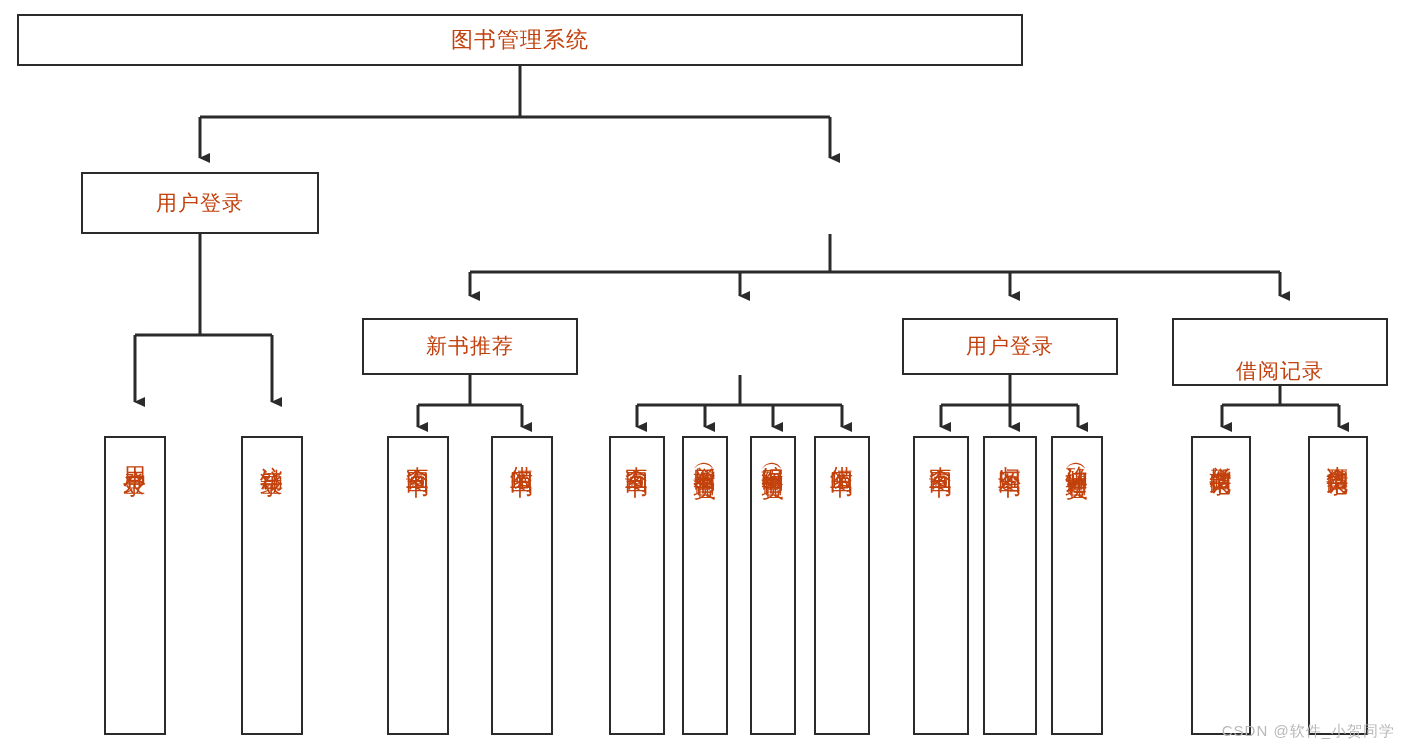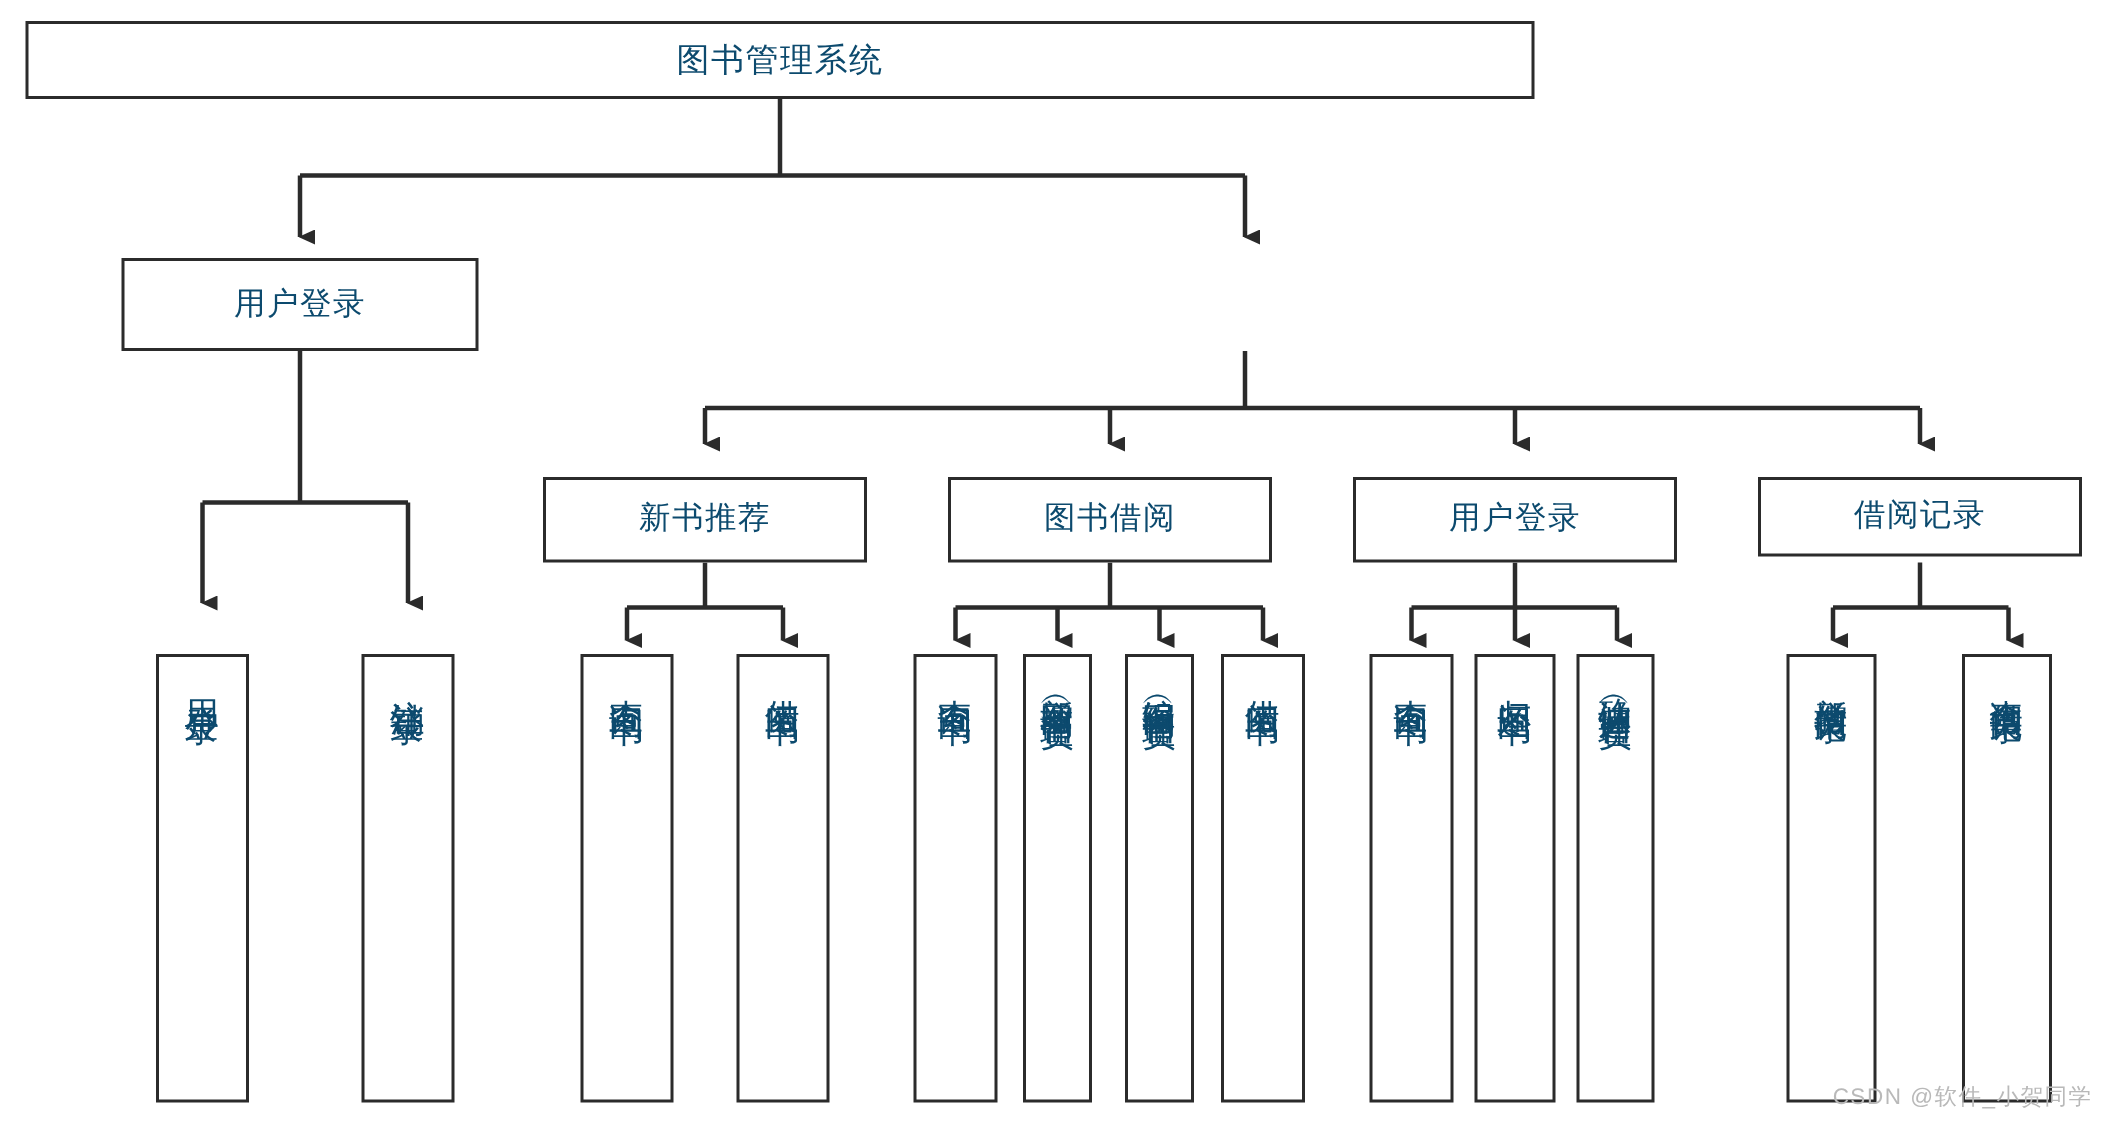--- a/index.html
+++ b/index.html
@@ -14,21 +14,21 @@
   svg.wires{position:absolute;left:0;top:0;width:1405px;height:747px;pointer-events:none;}
 
   .node{
     position:absolute;
     box-sizing:border-box;
     background:#ffffff;
     border:2px solid #2b2b2b;
     display:flex;
     align-items:center;
     justify-content:center;
-    color:#0c4a6e;
+    color:#c2410c;
   }
   .node .lbl{
     display:block;
     text-align:center;
     line-height:1.18;
   }
   
   .node.horiz .lbl{
     writing-mode:horizontal-tb;
     font-size:21px;
@@ -121,27 +121,24 @@
     <span class="lbl">图书管理系统</span>
   </div>
 
   <div class="node horiz" style="left:81px;top:172px;width:238px;height:62px;">
     <span class="lbl">用户登录</span>
   </div>
 
   <div class="node horiz" style="left:362px;top:318px;width:216px;height:57px;">
     <span class="lbl">新书推荐</span>
   </div>
-  <div class="node horiz" style="left:632px;top:318px;width:216px;height:57px;">
-    <span class="lbl">图书借阅</span>
-  </div>
   <div class="node horiz" style="left:902px;top:318px;width:216px;height:57px;">
     <span class="lbl">用户登录</span>
   </div>
-  <div class="node horiz" style="left:1172px;top:318px;width:216px;height:53px;">
+  <div class="node horiz" style="left:1172px;top:318px;width:216px;height:68px;align-items:flex-end;">
     <span class="lbl">借阅记录</span>
   </div>
 
   <div class="node vert" style="left:104px;top:436px;width:62px;height:299px;">
     <span class="lbl">用户登录</span>
   </div>
   <div class="node vert" style="left:241px;top:436px;width:62px;height:299px;">
     <span class="lbl">注销登录</span>
   </div>
 

